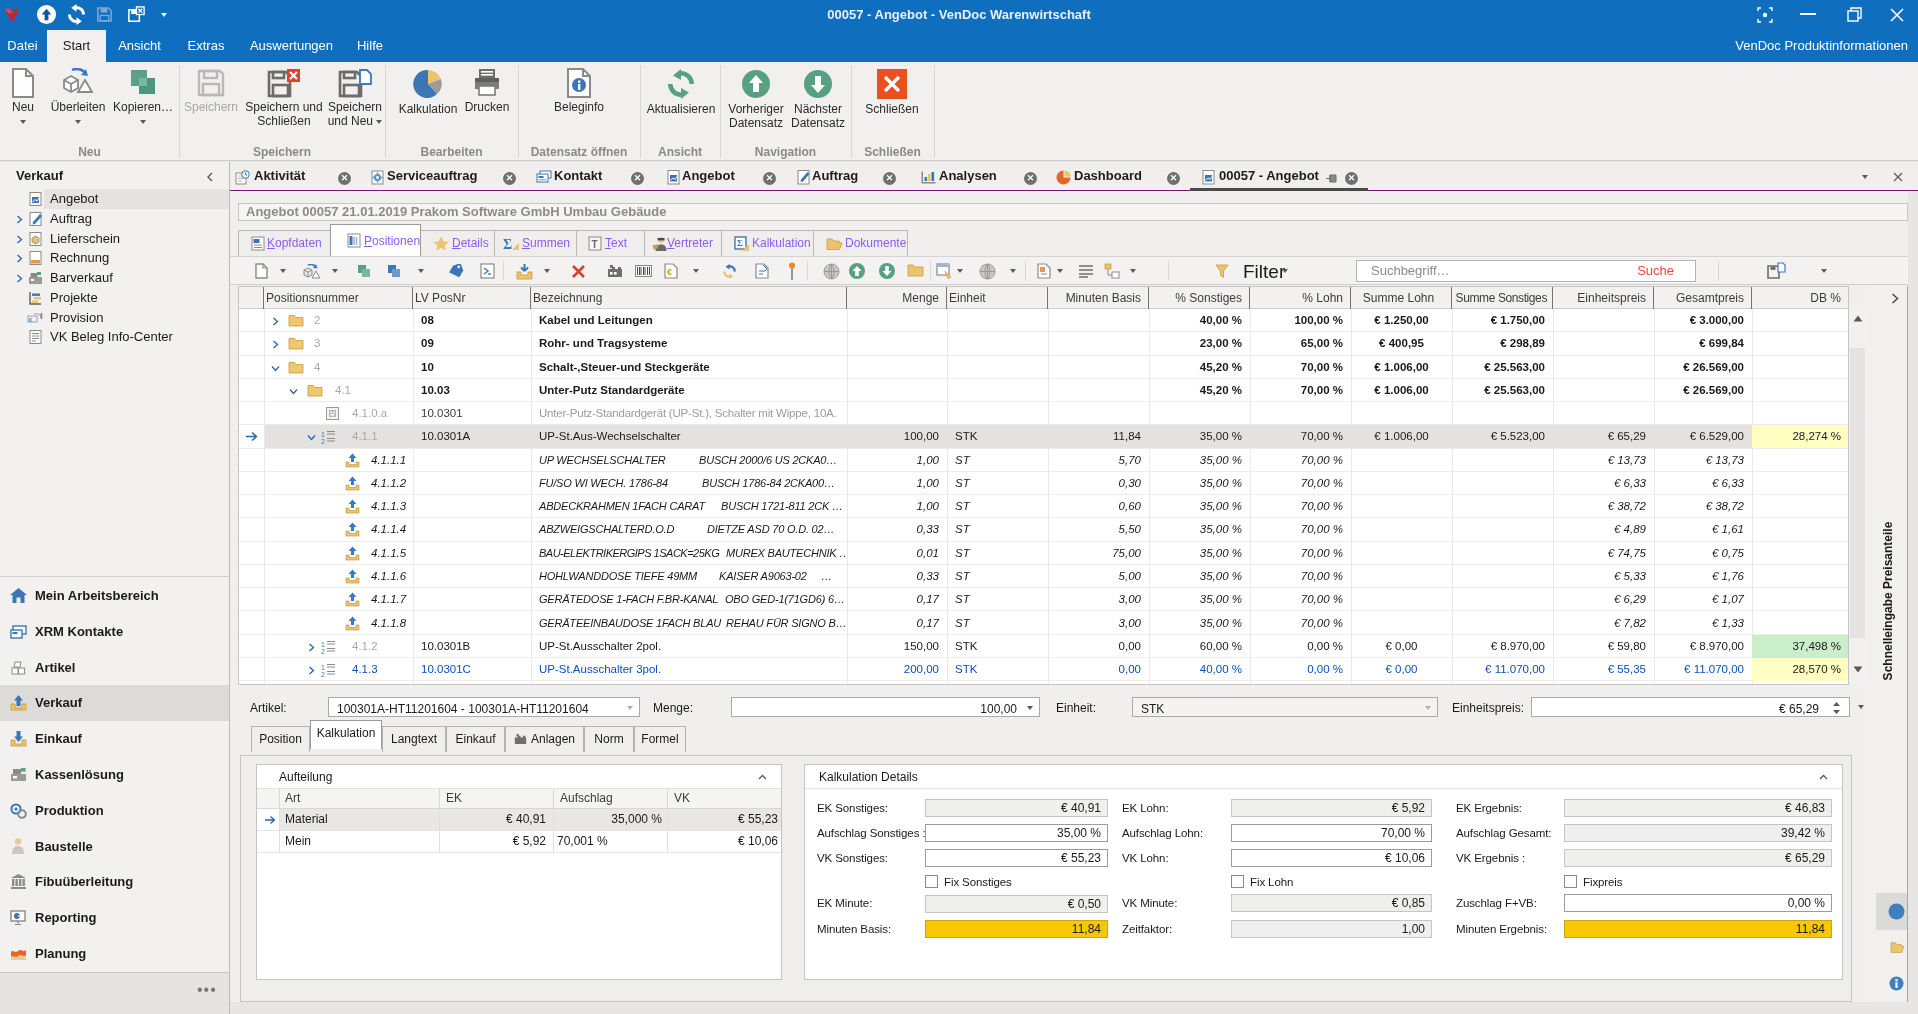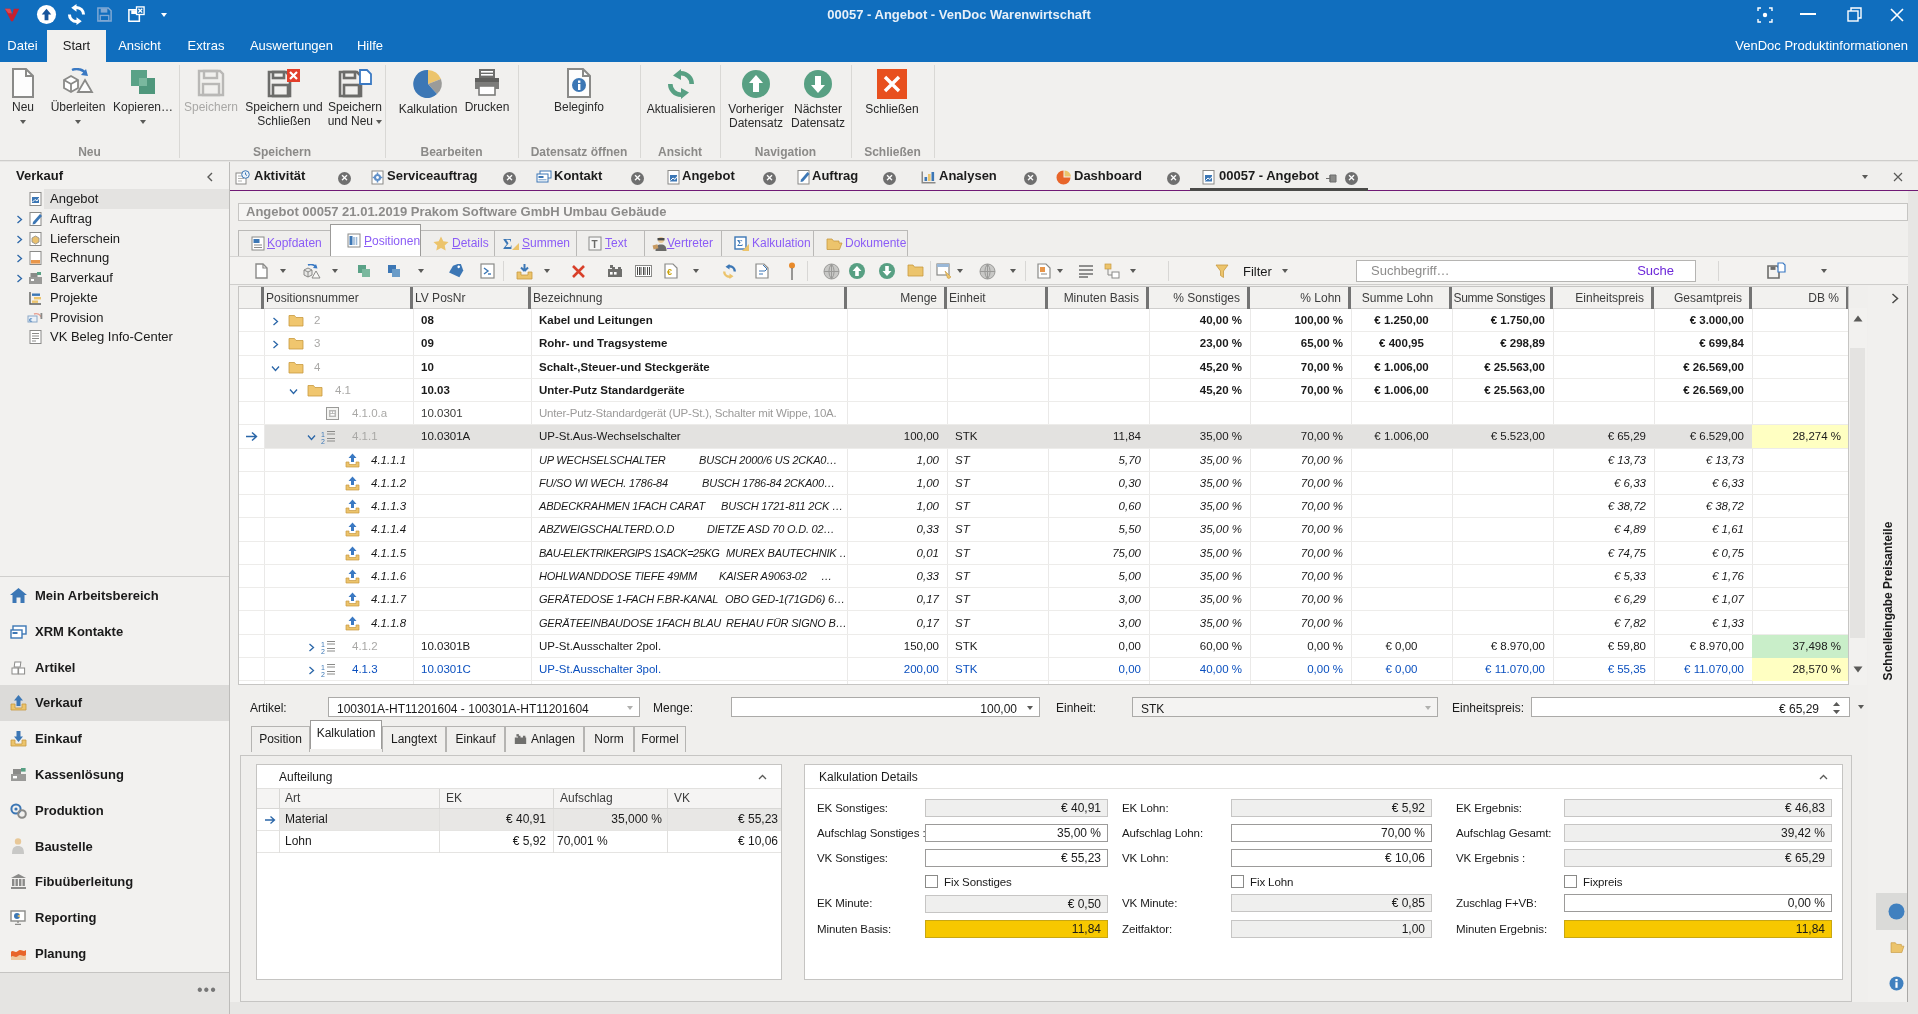--- a/index.html
+++ b/index.html
@@ -28,21 +28,21 @@
 .dclose{position:absolute;top:10px;width:13px;height:13px;border-radius:7px;background:#6f6f6f;color:#fff;text-align:center;line-height:13px;font-size:9px;font-weight:bold}
 #maincontent{position:absolute;left:230px;top:191px;width:1678px;height:811px;background:#f0efed}
 #titlebox{position:absolute;left:8px;top:12px;width:1670px;height:18px;background:#f6f5f4;border:1px solid #c6c5c3;line-height:16px;font-weight:bold;color:#8c8b8a;font-size:13px;padding-left:7px}
 .subtab{position:absolute;font-size:12px;color:#8b5cf6;background:#efeeec;border:1px solid #bab9b7;border-bottom:none}
 .toolbar{position:absolute;left:0px;top:65px;width:1678px;height:29px;background:#f3f2f0;border-top:1px solid #d5d4d2;border-bottom:1px solid #cfcecc}
 .tsep{position:absolute;top:4px;height:20px;width:1px;background:#d8d7d5}
 
 #grid{position:absolute;left:8px;top:95px;width:1611px;height:399px;background:#fff;border:1px solid #c6c5c3;overflow:hidden}
 .vline{position:absolute;top:22px;bottom:0;width:1px;background:#eae9e8}
 .ghead{position:absolute;left:0;top:0;width:1610px;height:22px;background:#f2f1ef;border-bottom:1px solid #cfcecd;color:#3c3c3c}
-.ghead span{position:absolute;top:0;height:22px;line-height:22px;border-right:3px solid #737373;padding:0 7px 0 2px;white-space:nowrap;overflow:hidden}
+.ghead span{position:absolute;top:0;height:22px;line-height:22px;border-right:1px solid #737373;padding:0 7px 0 2px;white-space:nowrap;overflow:hidden}
 .trow{position:absolute;left:0;width:1610px;height:23.27px;border-bottom:1px solid #edecea;font-size:11.5px}
 .trow span{position:absolute;top:0;height:23px;line-height:23px;padding:0 8px;white-space:nowrap;overflow:hidden}
 .c0{left:0;width:25px}.c1{left:25px;width:149px}.c2{left:174px;width:118px}.c3{left:292px;width:316px}
 .c4{left:608px;width:100px;text-align:right}.c5{left:708px;width:101px}.c6{left:809px;width:101px;text-align:right}
 .c7{left:910px;width:101px;text-align:right}.c8{left:1011px;width:101px;text-align:right}.c9{left:1112px;width:101px;text-align:center}
 .c10{left:1213px;width:101px;text-align:right}.c11{left:1314px;width:101px;text-align:right}.c12{left:1415px;width:98px;text-align:right}
 .c13{left:1513px;width:97px;text-align:right}
 .bold{font-weight:bold}
 .it{font-style:italic}
 .gray{color:#a9a8a6}
@@ -642,25 +642,25 @@
     <svg class="abs" style="left:874px;top:6px" width="16" height="16" viewBox="0 0 16 16">
           <rect x="1" y="1" width="6" height="5" fill="#ecc46c" stroke="#c89a40" stroke-width="0.7"></rect>
           <rect x="8" y="9" width="7" height="6" fill="#fff" stroke="#8a8a88"></rect>
           <path d="M4 6 V12 H8" fill="none" stroke="#8a8a88"></path>
         </svg>
     <span class="abs darr" style="left:900px;top:12px"></span>
     <span class="tsep" style="left:938px"></span>
     <svg class="abs" style="left:985px;top:7px" width="14" height="15" viewBox="0 0 14 15">
           <path d="M1 1 H13 L8.5 7 V13.5 L5.5 11.5 V7 Z" fill="#ecc46c" stroke="#c89a40" stroke-width="0.8"></path>
         </svg>
-    <span class="abs" style="left:1013px;top:0;line-height:29px;font-size:13px">Filter</span>
+    <span class="abs" style="left:1013px;top:0;line-height:29px;font-size:19px">Filter</span>
     <span class="abs darr" style="left:1052px;top:12px"></span>
     <div class="abs" style="left:1126px;top:3px;width:340px;height:22px;background:#fff;border:1px solid #b5b4b2">
       <span class="abs" style="left:14px;top:0;line-height:20px;color:#8c8b8a;font-size:13px">Suchbegriff…</span>
-      <span class="abs" style="right:21px;top:0;line-height:20px;color:#6d28d9;font-size:13px">Suche</span>
+      <span class="abs" style="right:21px;top:0;line-height:20px;color:#ef4444;font-size:13px">Suche</span>
     </div>
     <span class="tsep" style="left:1488px"></span>
     <svg class="abs" style="left:1537px;top:5px" width="19" height="18" viewBox="0 0 19 18">
           <path d="M1 4 H10 L12 6 V16 H1 Z" fill="none" stroke="#6c6c6a" stroke-width="1.6"></path>
           <rect x="3.5" y="4.5" width="5" height="3.4" fill="#6c6c6a"></rect>
           <path d="M11 1 H16 L18 3 V10 H11 Z" fill="#fff" stroke="#3a79c3" stroke-width="1.2"></path>
         </svg>
     <span class="abs darr" style="left:1591px;top:12px"></span>
   </div>
   <div id="grid">
@@ -1029,21 +1029,21 @@
         <span class="abs" style="left:28px;top:3px">Material</span>
             <span class="abs" style="left:120px;top:3px;width:169px;text-align:right">€ 40,91</span>
             <span class="abs" style="left:300px;top:3px;width:105px;text-align:right">35,000 %</span>
             <span class="abs" style="left:413px;top:3px;width:108px;text-align:right">€ 55,23</span>
         <span class="abs" style="left:22px;top:0;width:1px;height:22px;background:#e0dfdd"></span>
             <span class="abs" style="left:182px;top:0;width:1px;height:22px;background:#e0dfdd"></span>
             <span class="abs" style="left:296px;top:0;width:1px;height:22px;background:#e0dfdd"></span>
             <span class="abs" style="left:410px;top:0;width:1px;height:22px;background:#e0dfdd"></span>
       </div>
       <div class="abs" style="left:0;top:66px;width:524px;height:22px;border-bottom:1px solid #e5e4e2">
-        <span class="abs" style="left:28px;top:3px">Lohn</span>
+        <span class="abs" style="left:28px;top:3px">Mein</span>
             <span class="abs" style="left:120px;top:3px;width:169px;text-align:right">€ 5,92</span>
             <span class="abs" style="left:300px;top:3px;width:105px;text-align:left">70,001 %</span>
             <span class="abs" style="left:413px;top:3px;width:108px;text-align:right">€ 10,06</span>
         <span class="abs" style="left:22px;top:0;width:1px;height:22px;background:#e0dfdd"></span>
             <span class="abs" style="left:182px;top:0;width:1px;height:22px;background:#e0dfdd"></span>
             <span class="abs" style="left:296px;top:0;width:1px;height:22px;background:#e0dfdd"></span>
             <span class="abs" style="left:410px;top:0;width:1px;height:22px;background:#e0dfdd"></span>
       </div>
     </div>
     <div class="panel" style="left:563px;top:8px;width:1039px;height:216px">

